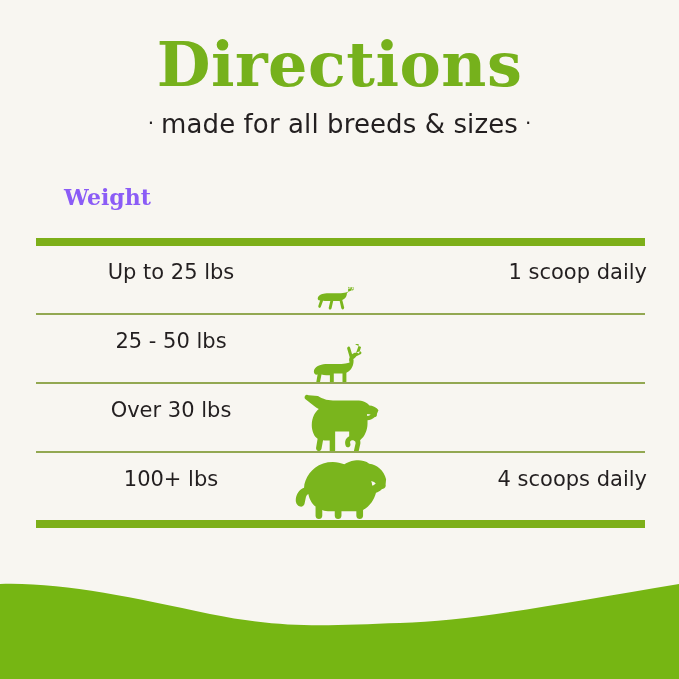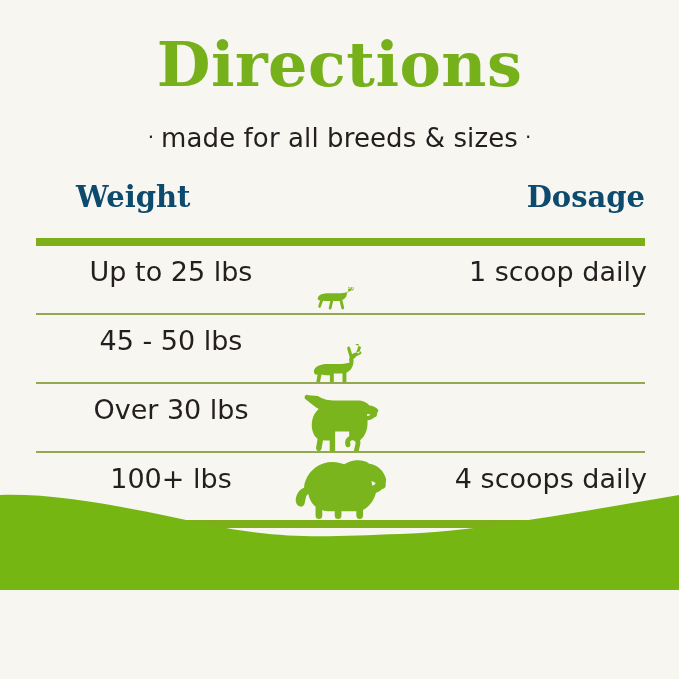--- a/index.html
+++ b/index.html
@@ -12,21 +12,21 @@
     background: #f8f6f1;
     font-family: "Liberation Sans", sans-serif;
     overflow: hidden;
     position: relative;
   }
 
   #page {
     position: absolute;
     inset: 0;
     width: 679px;
-    height: 590px;
+    height: 679px;
     background: #f8f6f1;
     overflow: hidden;
   }
 
   
   .header {
     position: absolute;
     top: 0; left: 0;
     width: 679px;
     text-align: center;
@@ -35,21 +35,21 @@
     margin: 0;
     padding-top: 34px;
     font-family: "DejaVu Serif", "Liberation Serif", serif;
     font-weight: 700;
     font-size: 62px;
     line-height: 62px;
     letter-spacing: 0.5px;
     color: #76b11c;
   }
   .subtitle {
-    margin: 14px;
+    margin: 0;
     padding-top: 12px;
     font-family: "DejaVu Sans", "Liberation Sans", sans-serif;
     font-weight: 400;
     font-size: 26px;
     line-height: 30px;
     color: #231f20;
     letter-spacing: 0.1px;
   }
   .subtitle .bullet {
     font-size: 20px;
@@ -80,45 +80,44 @@
     left: 36px;
     top: 180px;
     width: 609px;
     height: 46px;
   }
   .col-head {
     position: absolute;
     top: 0;
     font-family: "DejaVu Serif", "Liberation Serif", serif;
     font-weight: 700;
-    font-size: 29px;
+    font-size: 22px;
     line-height: 34px;
-    color: #0c4a6e;
-    margin-left: 12px;
+    color: #8b5cf6;
   }
   .col-head.weight { left: 28px; }
   .col-head.dosage { right: 0px; }
 
   .row {
     position: relative;
     width: 100%;
     height: 67px;
   }
   .row-inner {
     position: absolute;
     left: 0; right: 0;
     top: 0;
     height: 67px;
   }
   .cell-weight,
   .cell-dosage {
     position: absolute;
     top: 12px;
     font-family: "DejaVu Sans", "Liberation Sans", sans-serif;
-    font-size: 27px;
+    font-size: 21px;
     line-height: 28px;
     color: #231f20;
     white-space: nowrap;
   }
   .cell-weight {
     left: 0;
     width: 270px;
     text-align: center;
   }
   .cell-dosage {
@@ -159,21 +158,20 @@
 
   <div class="header">
     <h1 class="title">Directions</h1>
     <div class="subtitle">
       <span class="bullet">·</span><span>made for all breeds &amp; sizes</span><span class="bullet">·</span>
     </div>
   </div>
 
   <div class="col-heads">
     <div class="col-head weight">Weight</div>
-    <div class="col-head dosage">Dosage</div>
   </div>
 
   <div class="table">
 
     <div class="rule-thick"></div>
 
     <div class="row r1">
       <div class="row-inner">
         <div class="cell-weight">Up to 25 lbs</div>
         <div class="cell-dosage">1 scoop daily</div>
@@ -181,21 +179,21 @@
           <svg viewBox="0 0 200 104" xmlns="http://www.w3.org/2000/svg" aria-hidden="true">
             <path d="M150 16c-3-8-9-13-15-12-4 1-6 4-7 8-1 3-1 6 0 9-2 2-5 3-9 4-7 2-16 3-27 3H52c-10 0-18 1-24 3-8 2-13 6-16 11-2 4-2 8 0 11 2 2 5 3 8 2l-7 21c-1 4 0 7 3 8 3 1 6-1 7-5l8-22c4 1 9 1 14 1h14l-6 25c-1 4 1 7 4 8 3 0 6-2 7-6l6-27h25l6 27c1 4 4 6 7 5 3-1 5-4 4-8l-7-28c5-2 9-5 12-9 4-5 6-11 6-18 2-1 4-3 5-5l12-5c3-1 4-4 3-6-1-2-3-3-6-2l-9 3c0-1 0-2-1-3l4-12c1-3 0-6-3-7-2-1-5 1-6 4zM150 6l-4 11c-2-1-4-1-5-1 0-2 0-4 1-5 1-3 3-5 5-5 1 0 2 0 3 0z"></path>
           </svg>
         </span>
       </div>
     </div>
     <div class="rule-thin"></div>
 
     <div class="row r2">
       <div class="row-inner">
-        <div class="cell-weight">45 - 50 lbs</div>
+        <div class="cell-weight">25 - 50 lbs</div>
         <span class="dog">
           <svg viewBox="0 0 200 128" xmlns="http://www.w3.org/2000/svg" aria-hidden="true">
             <path d="M167 10l-7 22c-3-2-7-3-11-3-5 0-9 2-12 5l-6-20c-1-4-4-6-7-5-3 1-4 5-3 8l8 27c-1 3-2 6-2 9 0 3 1 6 2 8-3 2-8 3-14 4-8 1-18 2-30 2H56c-11 0-20 1-27 4-9 3-15 8-18 14-2 5-2 10 1 14 2 3 6 4 10 3l-4 23c-1 4 1 7 5 8 3 0 6-2 7-6l5-25c5 1 10 2 16 2h12v27c0 4 3 7 6 7 4 0 7-3 7-7V98h29v27c0 4 3 7 7 7 3 0 6-3 6-7V96c6-3 11-7 15-12 6-8 9-17 9-28 0-2 0-4-1-6 4-2 8-5 10-9l14-7c3-1 4-5 2-7-1-3-4-3-7-2l-10 5 9-25c1-3-1-6-4-7-3-1-6 1-7 4z"></path>
           </svg>
         </span>
       </div>
     </div>
     <div class="rule-thin"></div>
 
     <div class="row r3">

